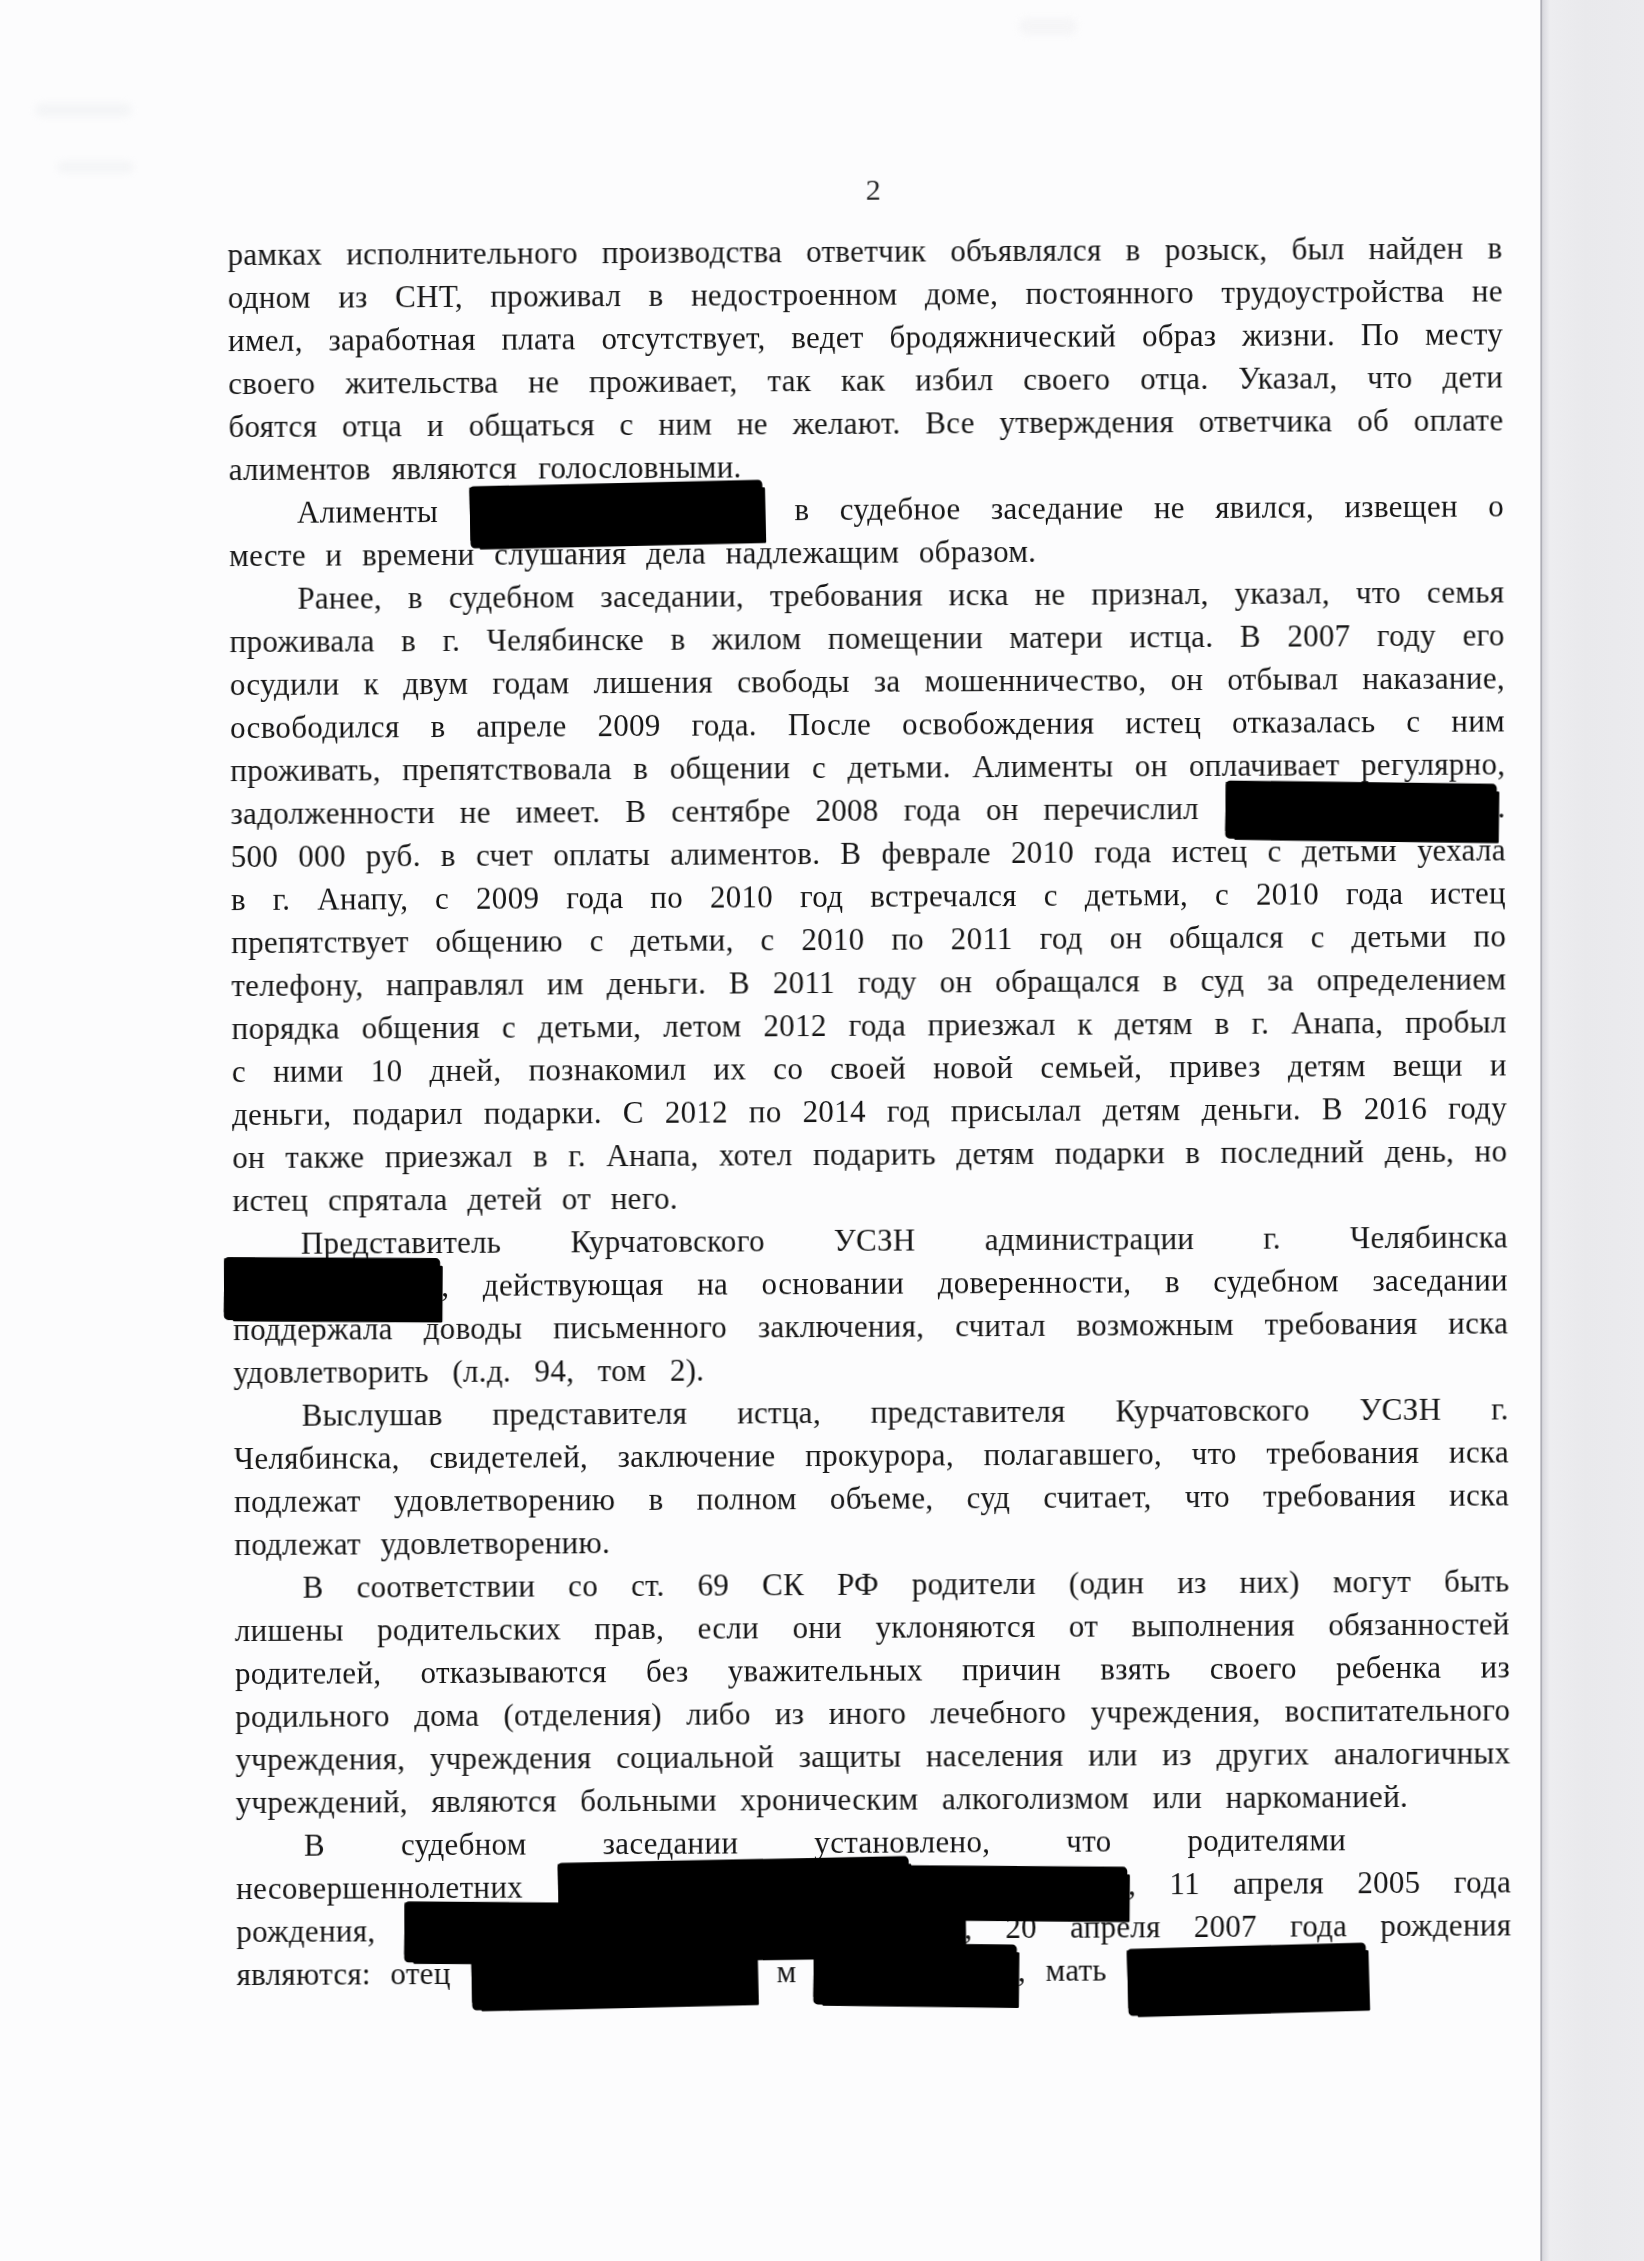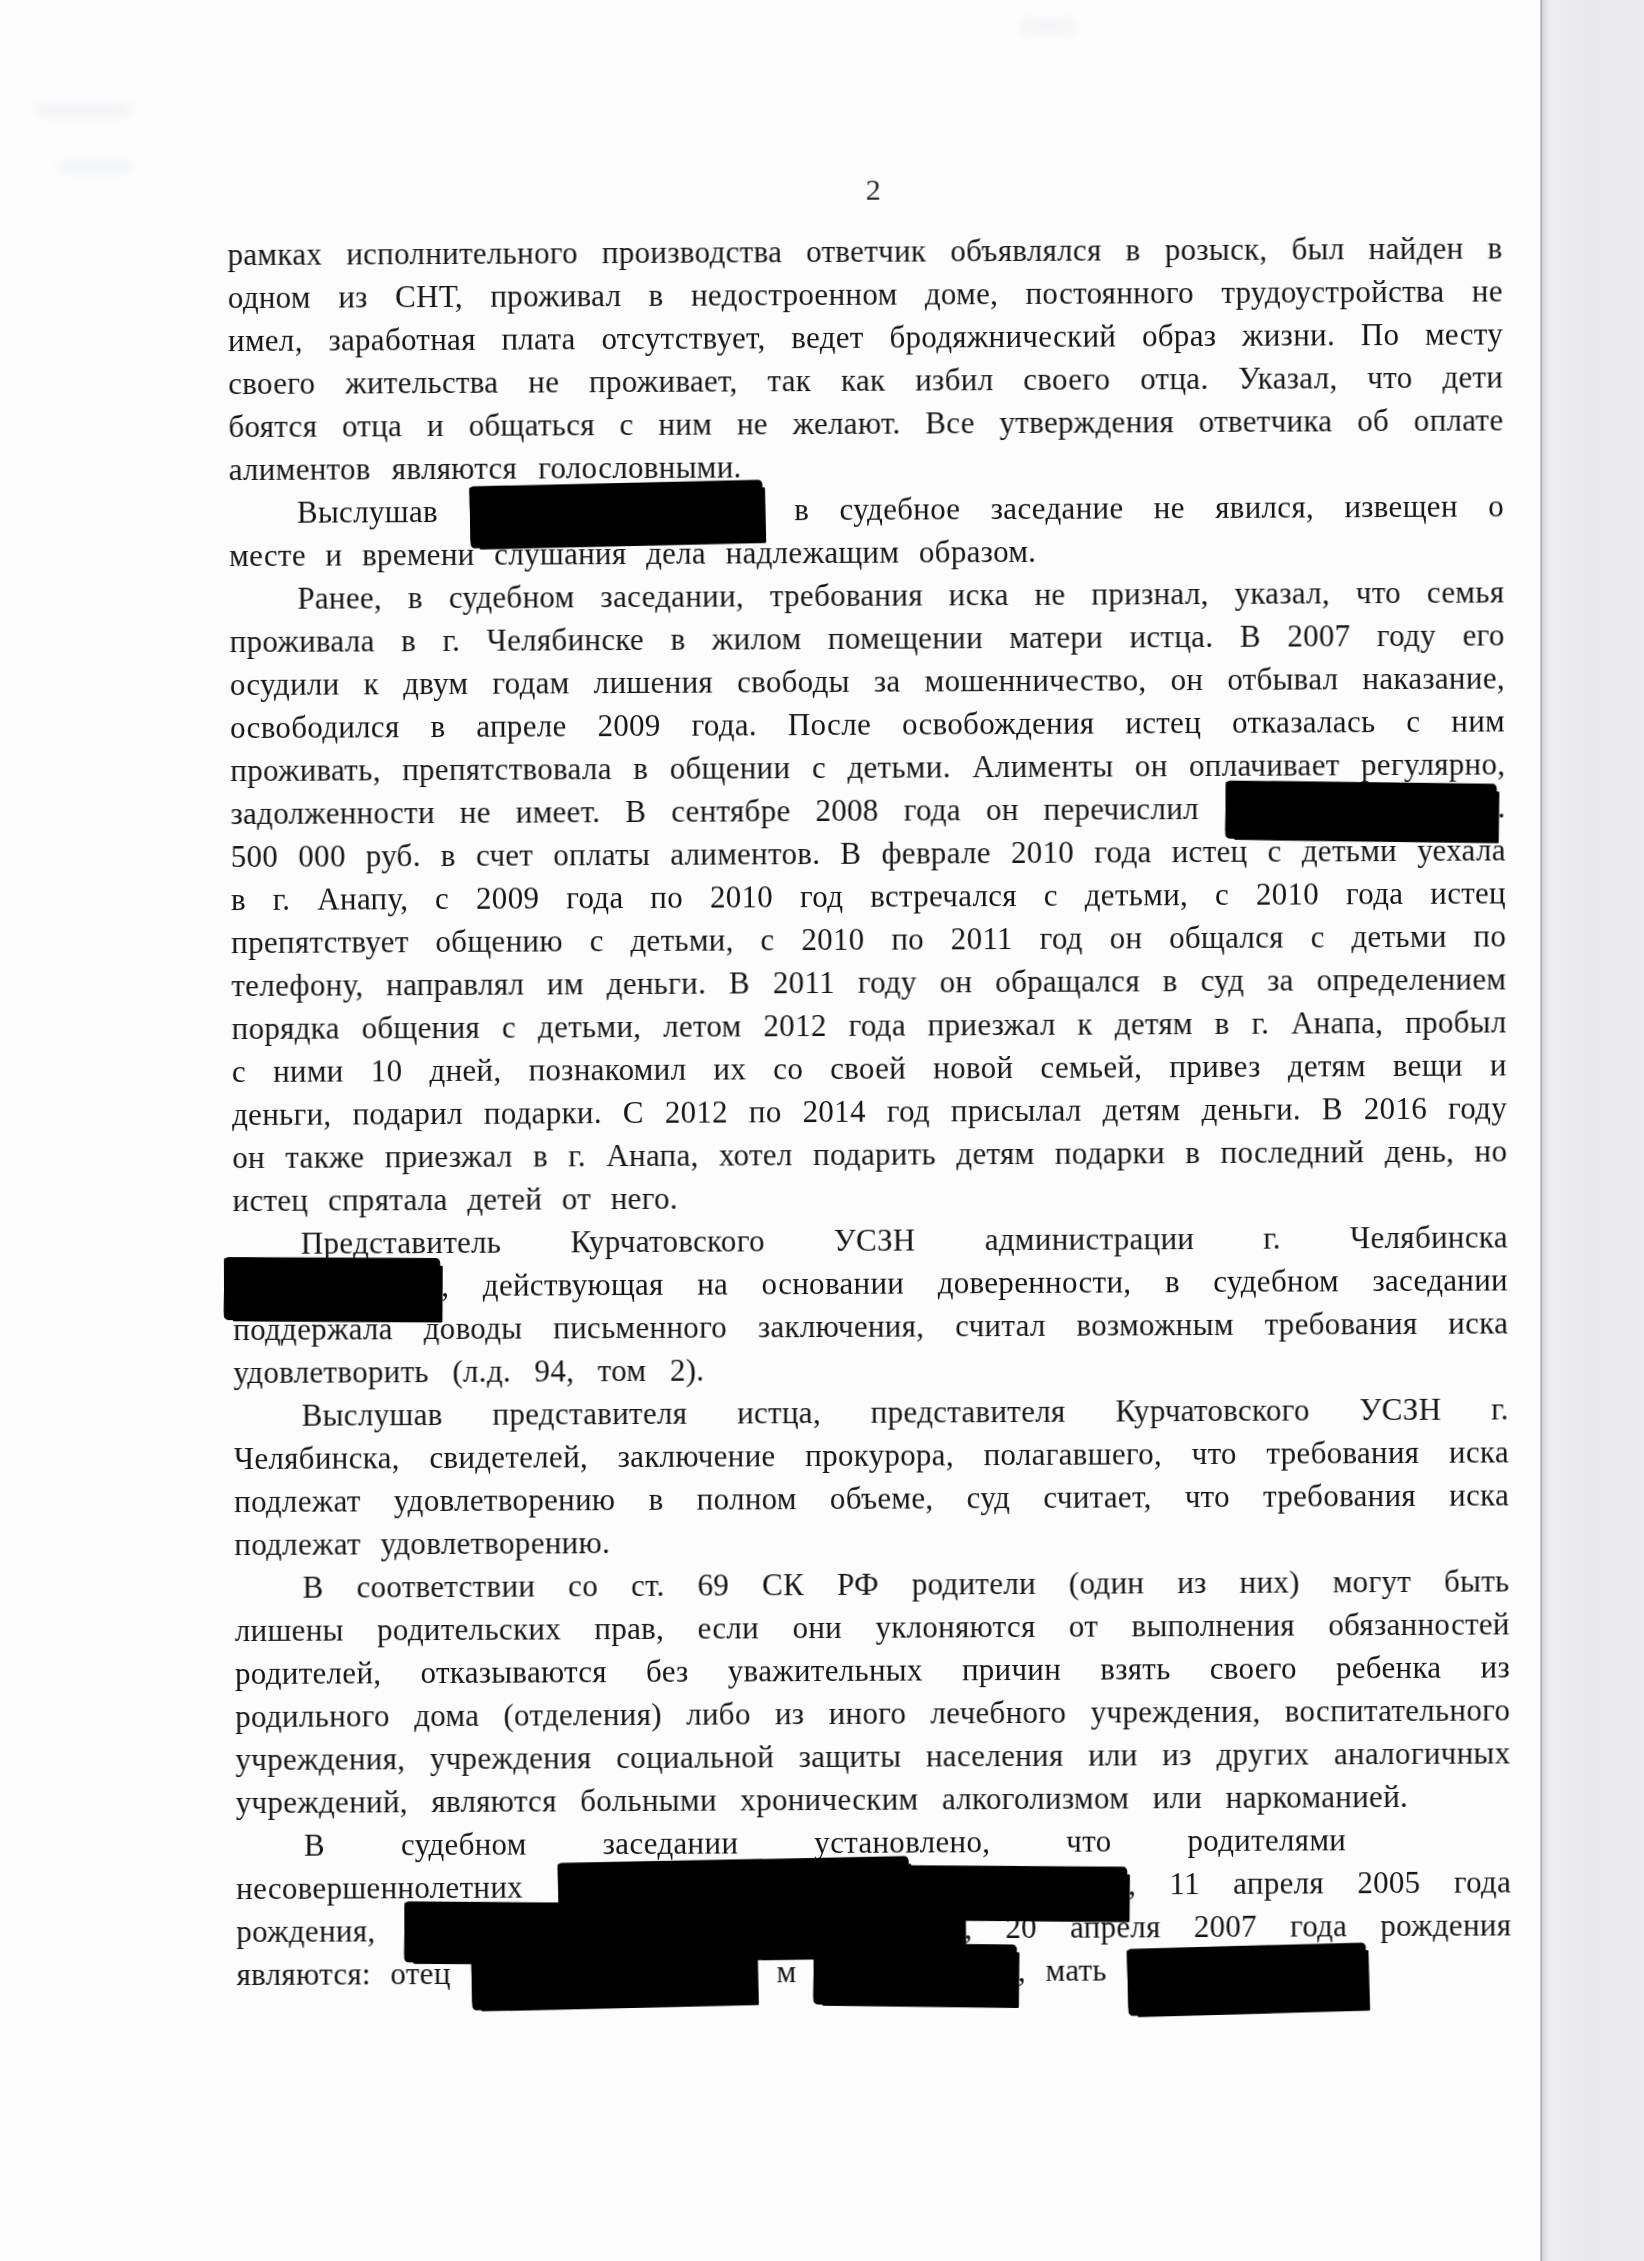--- a/index.html
+++ b/index.html
@@ -60,21 +60,21 @@
 
 <div class="page">
   <div class="smudge sm1"></div>
   <div class="smudge sm2"></div>
   <div class="smudge sm3"></div>
 
   <div class="sheet-content">
     <div class="page-number">2</div>
     <div class="doc-body">
         <p class="para" style="word-spacing: 13px;"><span>рамках исполнительного производства ответчик объявлялся в розыск, был найден в одном из СНТ, проживал в недостроенном доме, постоянного трудоустройства не имел,  заработная плата отсутствует,  ведет бродяжнический образ жизни. По месту своего жительства не проживает,  так как избил своего отца.   Указал,  что  дети  боятся  отца  и  общаться  с  ним  не  желают.  Все утверждения ответчика об оплате алиментов являются голословными.</span></p>
-        <p class="para indent" style="word-spacing: 11.6px;"><span>Выслушав </span><span class="redaction" style="width: 293px; height: 62px; transform: rotate(-1deg);"></span><span> в судебное заседание не явился, извещен о месте и времени слушания дела надлежащим образом.</span></p>
+        <p class="para indent" style="word-spacing: 11.6px;"><span>Алименты </span><span class="redaction" style="width: 293px; height: 62px; transform: rotate(-1deg);"></span><span> в судебное заседание не явился, извещен о месте и времени слушания дела надлежащим образом.</span></p>
         <p class="para indent" style="word-spacing: 11.6px;"><span>Ранее, в судебном заседании, требования иска не признал, указал, что семья проживала в г. Челябинске в  жилом помещении матери истца. В 2007 году  его осудили к двум годам лишения свободы  за мошенничество, он отбывал наказание, освободился в апреле 2009 года. После  освобождения истец отказалась с ним проживать, препятствовала в общении с детьми. Алименты он оплачивает  регулярно, задолженности не имеет. В сентябре 2008 года  он перечислил </span><span class="redaction" style="width: 271px; height: 58px; transform: rotate(1deg);"></span><span>. 500 000 руб. в  счет оплаты алиментов. В феврале 2010 года истец с детьми  уехала в г. Анапу, с 2009 года по  2010 год встречался с детьми, с 2010 года истец препятствует  общению с детьми, с  2010 по 2011 год он общался с детьми по телефону, направлял им деньги. В 2011 году он обращался в суд за определением порядка  общения  с детьми, летом 2012 года приезжал к детям в г. Анапа,  пробыл с ними 10 дней, познакомил их со своей новой семьей, привез детям вещи и деньги, подарил подарки. С 2012 по 2014 год присылал детям деньги. В 2016 году  он также приезжал в г. Анапа,  хотел подарить детям подарки в последний день, но истец спрятала детей от него.</span></p>
         <p class="para indent" style="word-spacing: 15.5px;"><span>Представитель Курчатовского УСЗН администрации г. Челябинска </span><span class="redaction" style="width: 216px; height: 63px; transform: rotate(0.6deg); margin-left: -9px;"></span><span>, действующая на основании доверенности, в судебном заседании поддержала доводы письменного заключения, считал возможным требования иска удовлетворить (л.д. 94, том 2).</span></p>
         <p class="para indent" style="word-spacing: 11.6px;"><span>Выслушав представителя истца, представителя  Курчатовского УСЗН г. Челябинска, свидетелей, заключение прокурора, полагавшего, что требования иска подлежат удовлетворению в полном объеме, суд считает, что требования иска подлежат удовлетворению.</span></p>
         <p class="para indent" style="word-spacing: 15.5px;"><span>В соответствии со ст. 69 СК РФ родители (один из них) могут быть лишены родительских прав, если они уклоняются от выполнения обязанностей родителей, отказываются без уважительных причин  взять своего ребенка из родильного дома (отделения)   либо из иного   лечебного  учреждения, воспитательного учреждения, учреждения социальной защиты населения или из других   аналогичных  учреждений,  являются  больными   хроническим алкоголизмом или наркоманией.</span></p>
         <p class="para indent" style="word-spacing: 11.6px;"><span style="word-spacing: 68px;">В судебном заседании установлено, что родителями</span><br><span>несовершеннолетних </span><span class="redaction" style="width: 351px; height: 59px; transform: rotate(-0.8deg);"></span><span class="redaction" style="width: 222px; height: 54px; transform: rotate(0.7deg); margin-left: -5.2px; top: 5.2px;"></span><span>, 11 апреля  2005 года рождения, </span><span class="redaction" style="width: 290px; height: 61px; transform: rotate(0.7deg); margin-left: -3.9px;"></span><span class="redaction" style="width: 271px; height: 57px; transform: rotate(-0.5deg); margin-left: -3.9px; top: -2.6px;"></span><span>, 20 апреля 2007 года рождения являются:  отец </span><span class="redaction" style="width: 284px; height: 63px; transform: rotate(-1deg);"></span><span> м </span><span class="redaction" style="width: 203px; height: 62px; transform: rotate(0.9deg); margin-left: -2.6px;"></span><span>, мать </span><span class="redaction" style="width: 239px; height: 67px; transform: rotate(-1.3deg); top: 6.4px;"></span></p>
       </div>
   </div>
 
   <div class="scan-edge"></div>
   <div class="scan-edge-line"></div>

